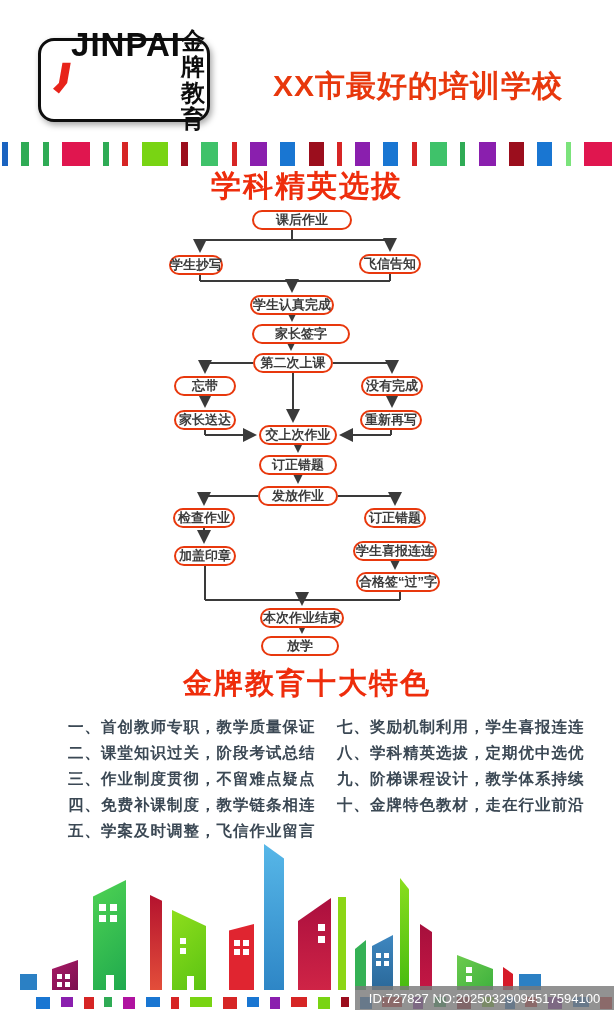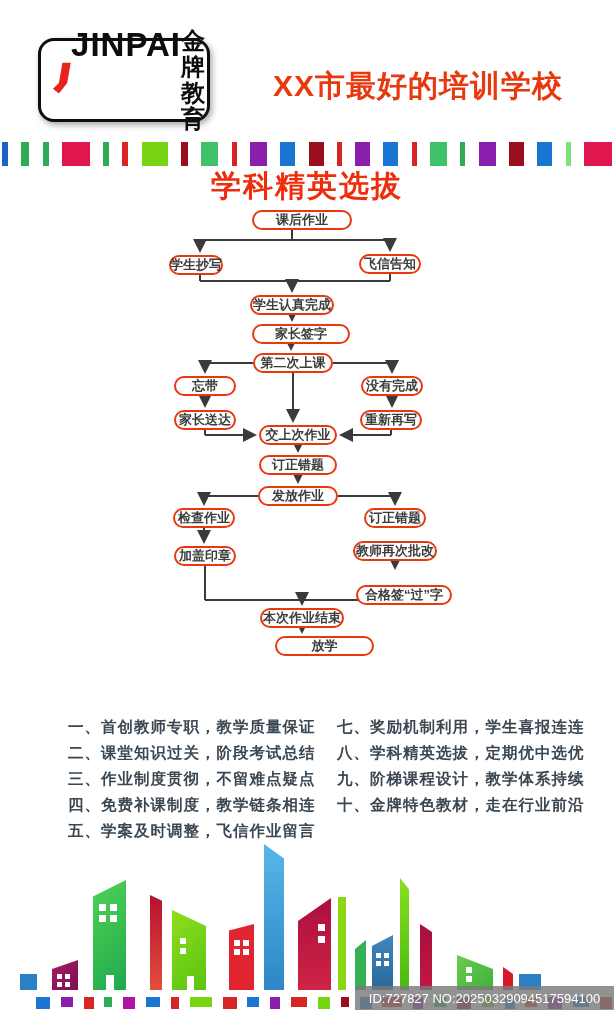--- a/index.html
+++ b/index.html
@@ -163,26 +163,27 @@
     <div class="node" style="left:174px;top:170px;width:62px">忘带</div>
     <div class="node" style="left:361px;top:170px;width:62px">没有完成</div>
     <div class="node" style="left:174px;top:204px;width:62px">家长送达</div>
     <div class="node" style="left:360px;top:204px;width:62px">重新再写</div>
     <div class="node" style="left:259px;top:219px;width:78px">交上次作业</div>
     <div class="node" style="left:259px;top:249px;width:78px">订正错题</div>
     <div class="node" style="left:258px;top:280px;width:80px">发放作业</div>
     <div class="node" style="left:173px;top:302px;width:62px">检查作业</div>
     <div class="node" style="left:364px;top:302px;width:62px">订正错题</div>
     <div class="node" style="left:174px;top:340px;width:62px">加盖印章</div>
-    <div class="node" style="left:353px;top:335px;width:84px">教师再次批改</div>
-    <div class="node" style="left:356px;top:379px;width:96px">合格签“过”字</div>
+    <div class="node" style="left:353px;top:335px;width:84px">学生喜报连连</div>
+    <div class="node" style="left:356px;top:366px;width:84px">合格签“过”字</div>
     <div class="node" style="left:260px;top:402px;width:84px">本次作业结束</div>
-    <div class="node" style="left:275px;top:430px;width:99px">放学</div>
-  </div>
-
+    <div class="node" style="left:261px;top:430px;width:78px">放学</div>
+  </div>
+
+  <div class="features-title">金牌教育十大特色</div>
   <div class="features">
     <div class="feat-col left">
       <div class="feat-line">一、首创教师专职，教学质量保证</div>
       <div class="feat-line">二、课堂知识过关，阶段考试总结</div>
       <div class="feat-line">三、作业制度贯彻，不留难点疑点</div>
       <div class="feat-line">四、免费补课制度，教学链条相连</div>
       <div class="feat-line">五、学案及时调整，飞信作业留言</div>
     </div>
     <div class="feat-col right">
       <div class="feat-line">七、奖励机制利用，学生喜报连连</div>

